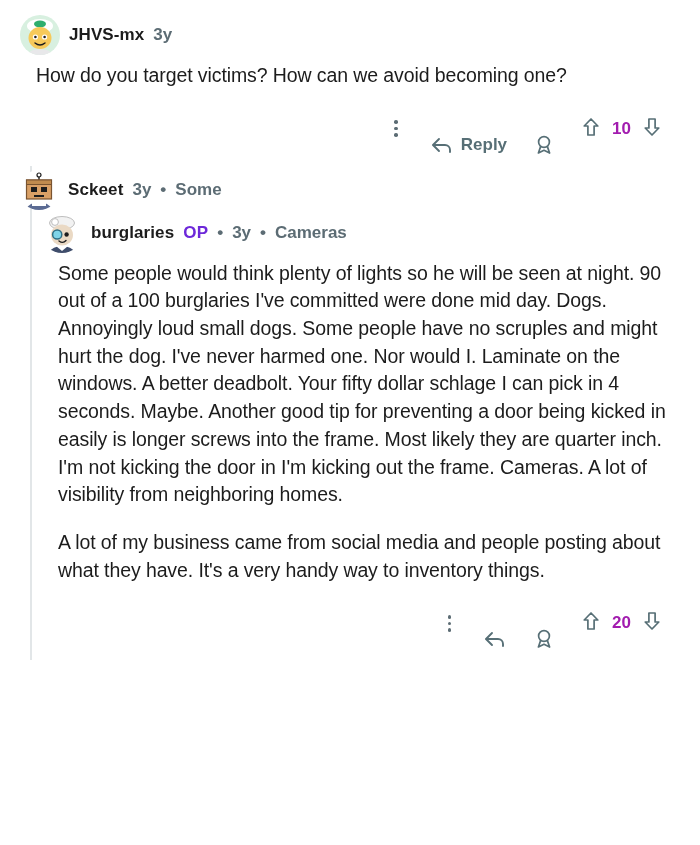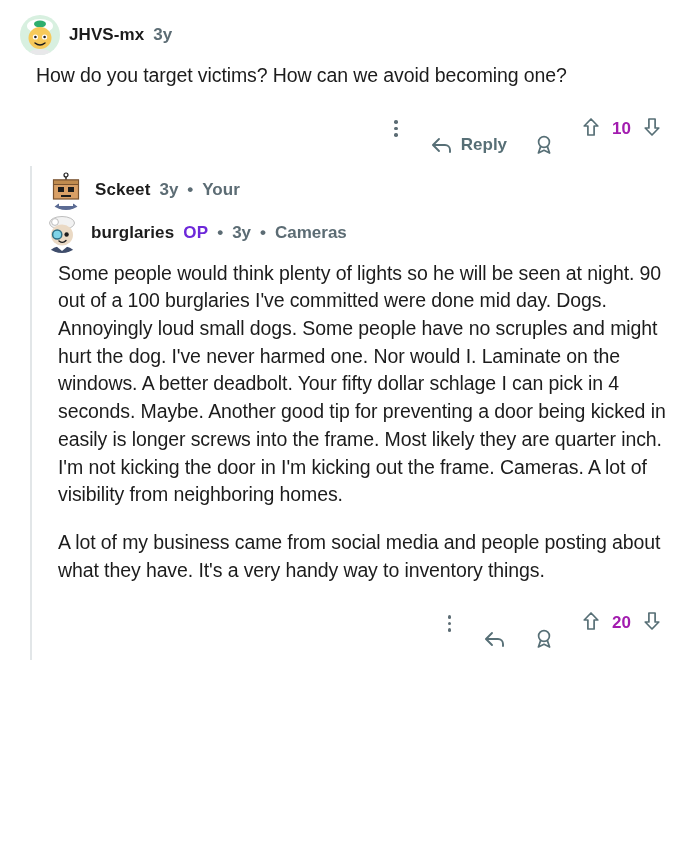--- a/index.html
+++ b/index.html
@@ -24,21 +24,21 @@
 
   
   .comment {
     position: relative;
     box-sizing: border-box;
   }
   .comment-level-0 {
     padding: 14px 14px 0 20px;
   }
   .comment-level-1 {
-    padding: 4px 14px 0 46px;
+    padding: 4px 14px 0 19px;
   }
   .comment-level-2 {
     padding: 2px 14px 0 42px;
   }
 
   .c-header {
     display: flex;
     align-items: center;
     gap: 9px;
     height: 42px;
@@ -243,21 +243,21 @@
 
           <rect x="15" y="25" width="10" height="2" fill="#1c1c1c"></rect>
 
           <path d="M6 40 q5-8 14-8 t14 8 z" fill="#5b6b93"></path>
           <rect x="13" y="31" width="14" height="5" fill="#ffffff"></rect>
         </svg>
       </div>
       <span class="username">Sckeet</span>
       <span class="meta">3y</span>
       <span class="meta">•</span>
-      <span class="meta">Your</span>
+      <span class="meta">Some</span>
     </div>
   </div>
 
   <div class="comment comment-level-2">
     <div class="threadline"></div>
     <div class="c-header">
       <div class="avatar">
         <svg viewBox="0 0 40 40" xmlns="http://www.w3.org/2000/svg">
           <rect width="40" height="40" fill="#ffffff"></rect>
 

